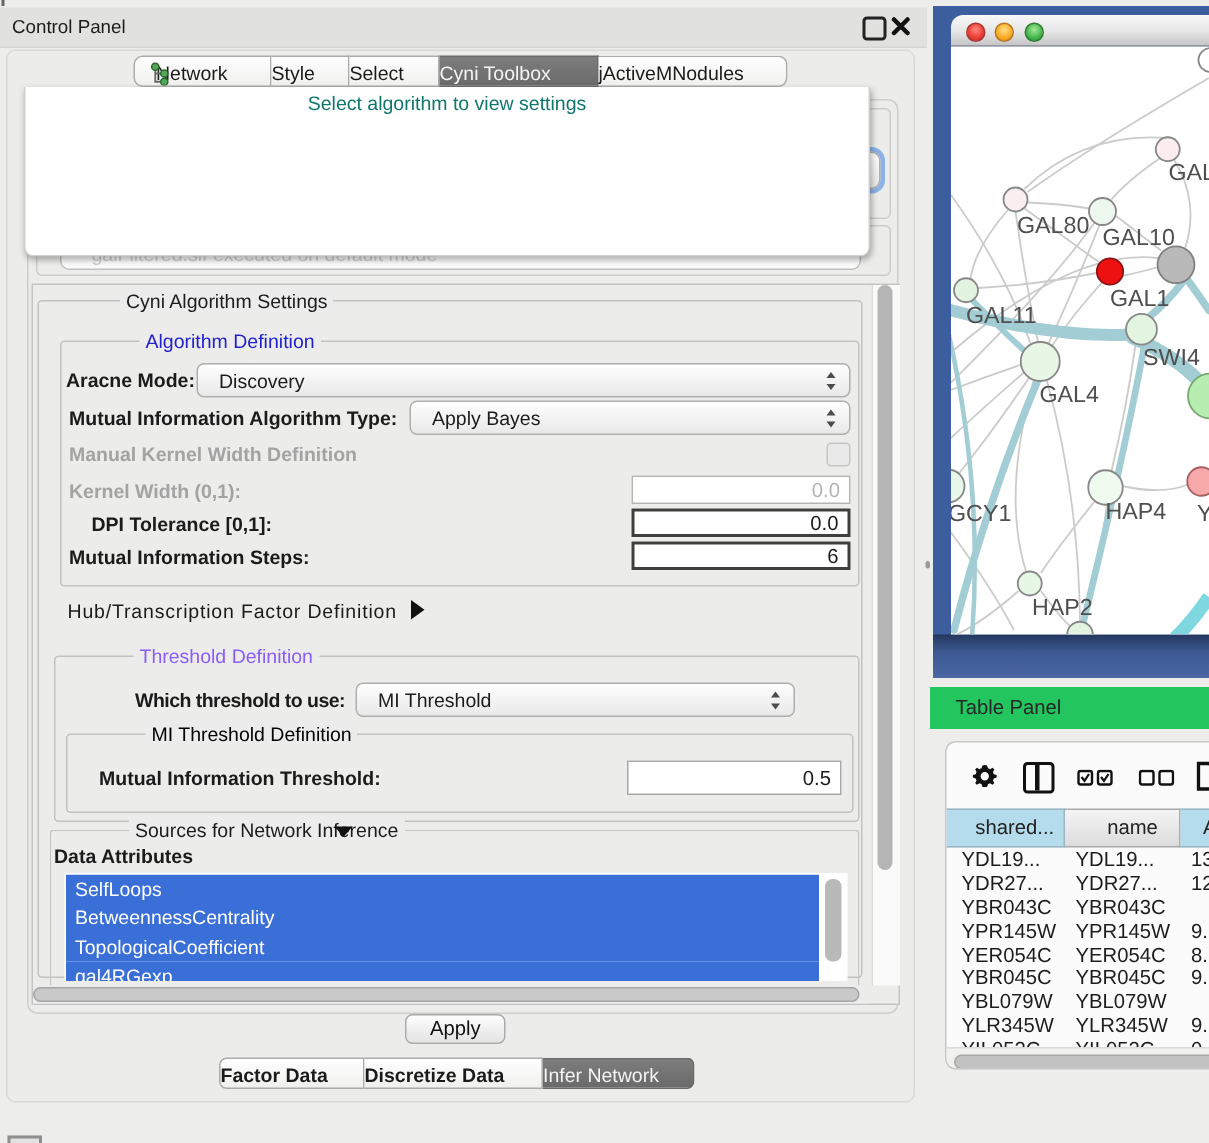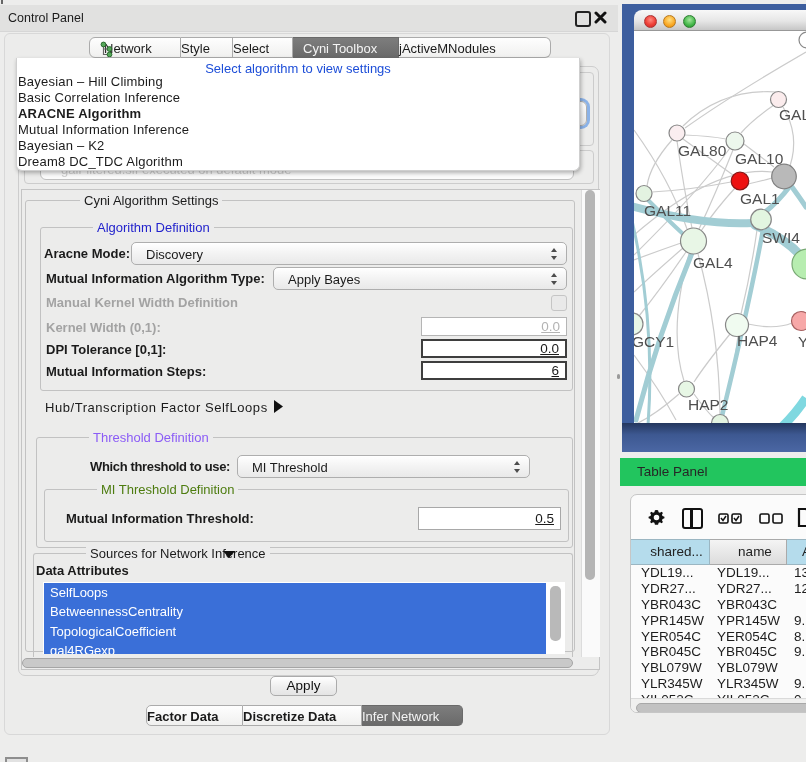--- a/index.html
+++ b/index.html
@@ -9,21 +9,21 @@
   .b{font-weight:bold;}
   .lbl{position:absolute;font-size:13px;font-weight:bold;white-space:nowrap;}
   .combo{position:absolute;border:1px solid #aeaeae;border-radius:5px;
          background:linear-gradient(#ffffff,#f3f3f3 50%,#e9e9e9);
          box-shadow:inset 0 1px 0 #fff;font-size:13px;}
   .combo .v{position:absolute;left:14px;top:50%;transform:translateY(-50%);white-space:nowrap;}
   .spin{position:absolute;right:8px;top:50%;width:7px;height:12px;transform:translateY(-50%);}
   .spin:before{content:"";position:absolute;left:0;top:0;border:3.5px solid transparent;border-bottom:4.5px solid #4c4c4c;border-top:none;}
   .spin:after{content:"";position:absolute;left:0;bottom:0;border:3.5px solid transparent;border-top:4.5px solid #4c4c4c;border-bottom:none;}
   .tf{position:absolute;background:#fff;font-size:13.5px;text-align:right;
-      padding-right:6px;box-sizing:border-box;text-decoration:underline;}
+      padding-right:6px;box-sizing:border-box;}
   .tbx{position:absolute;border:1px solid #c2c2c2;border-radius:3px;}
   .tbx>span{position:absolute;top:-8px;font-size:13px;background:#ececec;
             padding:0 4px;white-space:nowrap;line-height:15px;margin-left:48px;}
 </style>
 </head>
 <body>
 
 <div class="abs" style="left:1px;top:0;width:2px;height:4px;background:#666;"></div>
 
 <div class="abs" style="left:0;top:5px;width:618px;height:26px;background:#e1e1e0;border-bottom:1px solid #d6d6d6;">
@@ -43,22 +43,22 @@
      <svg class="abs" style="left:10px;top:3px" width="14" height="16" viewBox="0 0 14 16">
        <path d="M3.5 5 V13.5 H8 M3.5 8 H8" stroke="#666" stroke-width="1.2" fill="none"></path>
        <circle cx="3.5" cy="3.5" r="2.4" fill="#55a85a" stroke="#2a6b2e" stroke-width="1"></circle>
        <circle cx="9.5" cy="8" r="2.4" fill="#55a85a" stroke="#2a6b2e" stroke-width="1"></circle>
        <circle cx="9.5" cy="13.5" r="2.4" fill="#55a85a" stroke="#2a6b2e" stroke-width="1"></circle>
      </svg>
      <span style="margin-left:14px">Network</span>
   </div>
   <div class="abs tabseg" style="left:92px;width:52px;">Style</div>
   <div class="abs tabseg" style="left:144px;width:60px;">Select</div>
-  <div class="abs tabseg dark" style="left:204px;width:106px;padding-left:10px;">Cyni Toolbox</div>
-  <div class="abs tabseg" style="left:310px;width:152px;border-radius:0 6px 6px 0;">jActiveMNodules</div>
+  <div class="abs tabseg dark" style="left:204px;width:106px;">Cyni Toolbox</div>
+  <div class="abs tabseg" style="left:310px;width:126px;border-radius:0 6px 6px 0;">jActiveMNodules</div>
 </div>
 <style>
  .tabseg{top:0;height:21px;line-height:21px;text-align:left;font-size:13px;
    background:linear-gradient(#fefefe,#f0f0ef);border:1px solid #ababab;border-left:none;
    box-sizing:border-box;color:#1a1a1a;}
  #tabbar .tabseg:first-child{border-left:1px solid #ababab;}
  .tabseg.dark{background:linear-gradient(#7d7d7d,#6a6a6a);color:#f4f4f4;border-color:#6a6a6a;}
 </style>
 
 <div class="abs" style="left:18px;top:66px;width:581px;height:610px;background:#ececeb;border:1px solid #cdcdcd;border-radius:7px;box-sizing:border-box;"></div>
@@ -93,41 +93,41 @@
 </div>
 <div class="lbl" style="left:46px;top:271px;">Mutual Information Algorithm Type:</div>
 <div class="combo" style="left:273px;top:267px;width:292px;height:21px;">
   <span class="v">Apply Bayes</span>
     <span class="spin"></span>
 </div>
 <div class="lbl" style="left:46px;top:295px;color:#a3a3a3;">Manual Kernel Width Definition</div>
 <div class="abs" style="left:551px;top:295px;width:14px;height:14px;background:#e9e9e9;border:1px solid #c5c5c5;border-radius:3px;"></div>
 <div class="lbl" style="left:46px;top:320px;color:#a3a3a3;">Kernel Width (0,1):</div>
 <div class="tf" style="left:421px;top:317px;width:146px;height:19px;border:1px solid #b5b5b5;color:#b3b3b3;line-height:17px;">0.0</div>
-<div class="lbl" style="left:46px;top:342px;">DPI Tolerance [0,1]:</div>
+<div class="lbl" style="left:61px;top:342px;">DPI Tolerance [0,1]:</div>
 <div class="tf" style="left:421px;top:339px;width:146px;height:19px;border:2px solid #3e3e3e;line-height:15px;">0.0</div>
 <div class="lbl" style="left:46px;top:364px;">Mutual Information Steps:</div>
 <div class="tf" style="left:421px;top:361px;width:146px;height:19px;border:2px solid #3e3e3e;line-height:15px;">6</div>
 
-<div class="abs" style="left:45px;top:400px;font-size:13px;letter-spacing:0.55px;">Hub/Transcription Factor SelfLoops</div>
+<div class="abs" style="left:45px;top:400px;font-size:13px;letter-spacing:0.55px;">Hub/Transcription Factor Definition</div>
 <svg class="abs" style="left:272px;top:399px" width="12" height="15" viewBox="0 0 12 15">
   <path d="M2 1 L11 7.5 L2 14 Z" fill="#111"></path>
 </svg>
 
 <div class="tbx" style="left:36px;top:437px;width:535px;height:109px;">
   <span style="left:4px;color:#8b5cf6;">Threshold Definition</span>
 </div>
 <div class="lbl" style="left:90px;top:459px;letter-spacing:-0.35px;">Which threshold to use:</div>
 <div class="combo" style="left:237px;top:455px;width:291px;height:21px;">
   <span class="v">MI Threshold</span>
     <span class="spin"></span>
 </div>
 
 <div class="tbx" style="left:44px;top:489px;width:523px;height:51px;">
-  <span style="left:4px;color:#4d7c0f;">MI Threshold Definition</span>
+  <span style="left:4px;color:#000000;">MI Threshold Definition</span>
 </div>
 <div class="lbl" style="left:46px;top:511px;margin-left:20px;">Mutual Information Threshold:</div>
 <div class="tf" style="left:418px;top:507px;width:143px;height:23px;border:1px solid #a8a8a8;line-height:21px;">0.5</div>
 
 <div class="tbx" style="left:33px;top:553px;width:538px;height:103px;border-bottom:none;border-bottom-left-radius:0;border-bottom-right-radius:0;">
   <span style="left:4px;">Sources for Network Inference</span>
 </div>
 <svg class="abs" style="left:222px;top:549px" width="14" height="10" viewBox="0 0 14 10">
   <path d="M1 2 L13 2 L7 9 Z" fill="#111"></path>
 </svg>
@@ -145,29 +145,21 @@
 
 <div class="abs" style="left:146px;top:705px;height:21px;font-size:13px;">
   <div class="abs tabseg" style="left:0;width:97px;border-radius:5px 0 0 5px;border-left:1px solid #ababab;font-weight:bold;">Factor Data</div>
   <div class="abs tabseg" style="left:97px;width:119px;font-weight:bold;">Discretize Data</div>
   <div class="abs tabseg dark" style="left:216px;width:101px;border-radius:0 5px 5px 0;">Infer Network</div>
 </div>
 
 <div class="abs" style="left:5px;top:757px;width:19px;height:18px;border:2px solid #8e8e8e;background:#e2e2e2;"></div>
 
 <div class="abs" style="left:16px;top:58px;width:564px;height:113px;background:#fff;border:1px solid #cfcfcf;border-top:none;border-radius:0 0 6px 6px;box-shadow:1px 2px 4px rgba(0,0,0,.3);box-sizing:border-box;">
-  <div style="position:absolute;top:3px;left:0;width:100%;text-align:center;font-size:13px;color:#1d4ed8;">Select algorithm to view settings</div>
-  <div style="position:absolute;top:16px;left:1px;font-size:13px;line-height:16px;white-space:nowrap;letter-spacing:0.2px;">
-    Bayesian – Hill Climbing<br>
-    Basic Correlation Inference<br>
-    <span class="b">ARACNE Algorithm</span><br>
-    Mutual Information Inference<br>
-    Bayesian – K2<br>
-    Dream8 DC_TDC Algorithm
-  </div>
+  <div style="position:absolute;top:3px;left:0;width:100%;text-align:center;font-size:13px;color:#0f766e;">Select algorithm to view settings</div>
 </div>
 
 <div class="abs" style="left:617px;top:374px;width:3px;height:5px;background:#9a9a9a;border-radius:2px;"></div>
 
 <div class="abs" style="left:622px;top:4px;width:184px;height:448px;background:#3d5e9e;"></div>
 <div class="abs" style="left:622px;top:423px;width:184px;height:29px;background:linear-gradient(180deg,#24375e 0,#3d5891 40%,#4b67a4 100%);"></div>
 
 <div class="abs" style="left:634px;top:10px;width:172px;height:21px;border-radius:8px 0 0 0;background:linear-gradient(#f8f8f8,#e6e6e6 55%,#c6c6c6);border-bottom:1px solid #989898;box-sizing:border-box;">
   <div class="abs" style="left:10px;top:5px;width:11px;height:11px;border-radius:50%;background:radial-gradient(circle at 50% 35%,#ff8a80 0%,#ee4037 55%,#c62828 100%);border:0.5px solid #a33;"></div>
   <div class="abs" style="left:29px;top:5px;width:11px;height:11px;border-radius:50%;background:radial-gradient(circle at 50% 35%,#ffe082 0%,#f9a825 60%,#e08700 100%);border:0.5px solid #b7791f;"></div>

